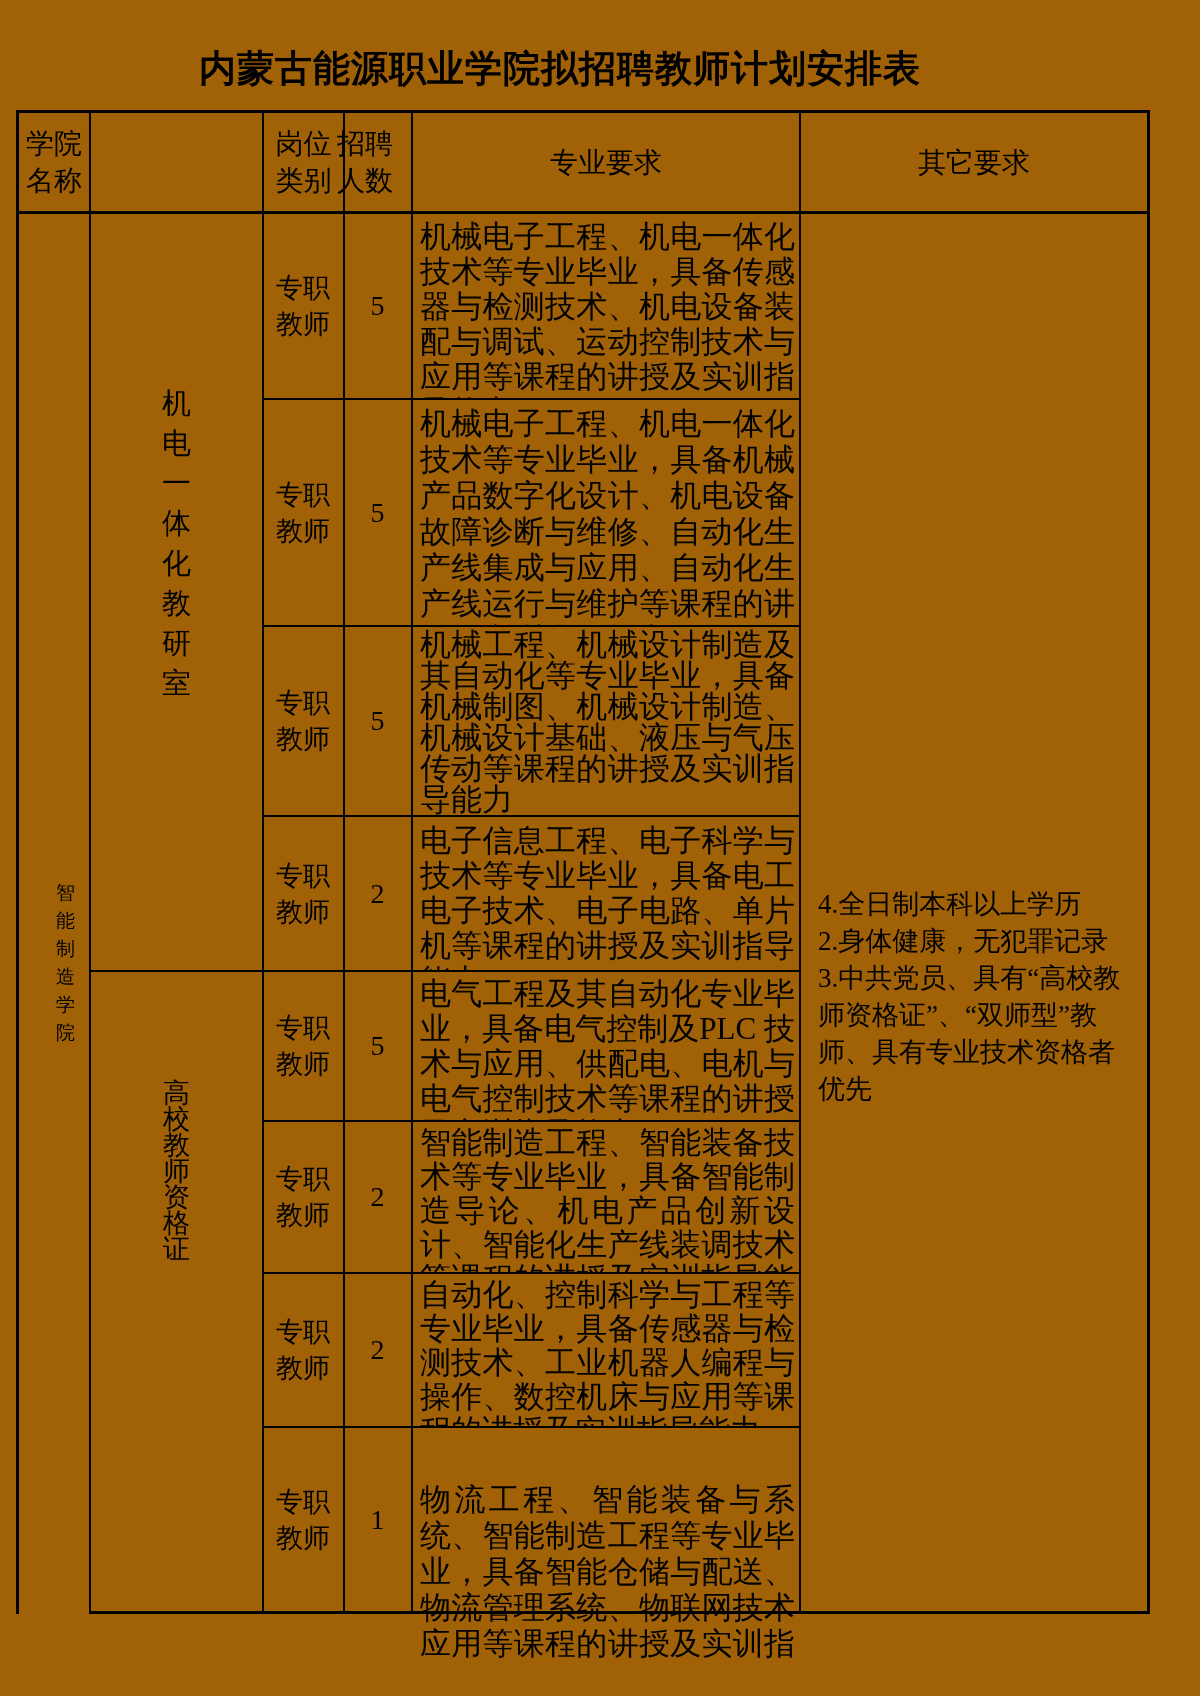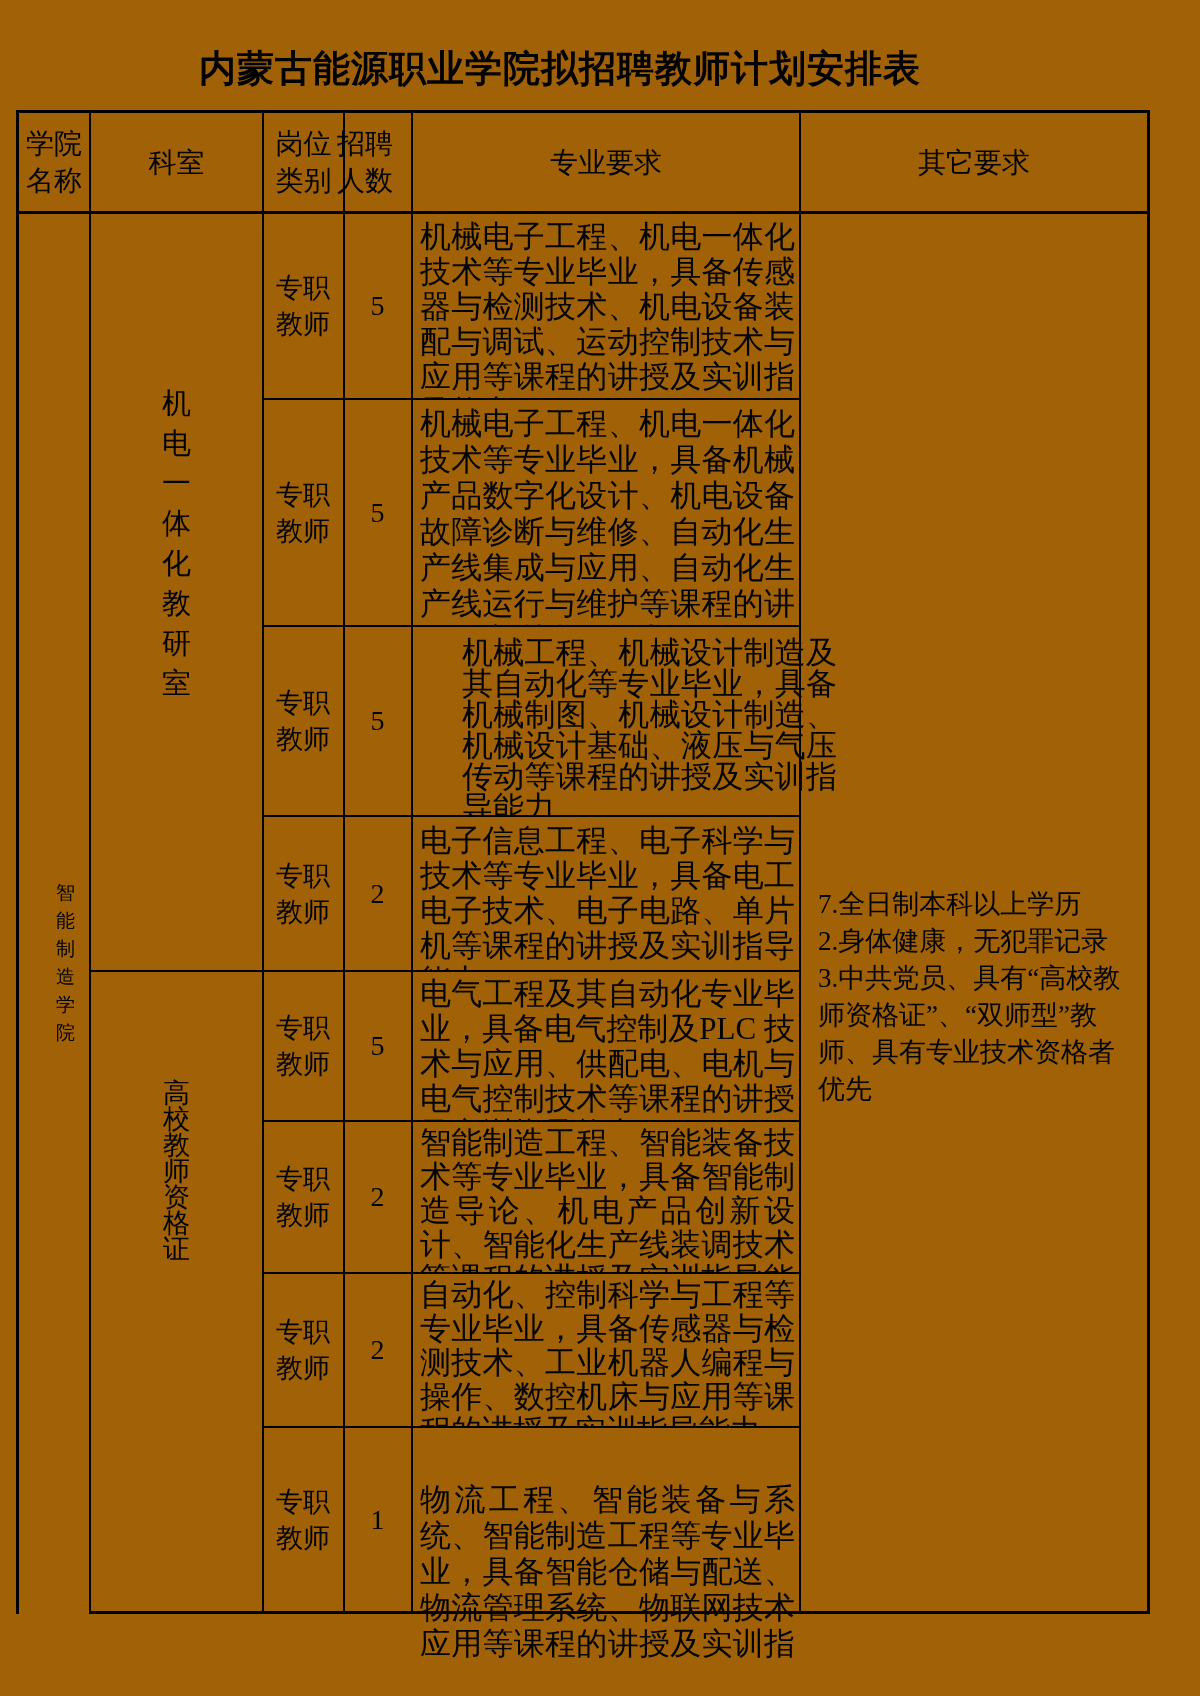--- a/index.html
+++ b/index.html
@@ -45,21 +45,21 @@
   }
   .rcell{
     position:absolute;left:412px;width:387px;
     box-sizing:border-box;padding:6px 4px 0 8px;
     font-size:31px;overflow:hidden;
     word-break:break-all;text-align:justify;
   }
   .lh35{line-height:35px;}
   .lh36{line-height:36px;}
   .lh34{line-height:34px;}
-  .lh31{line-height:31px;padding-top:10px;margin-left:42px;}
+  .lh31{line-height:31px;padding-top:2px;}
   .pt4{padding-top:4px;}
   .pt2{padding-top:2px;}
   
   .other{
     position:absolute;left:818px;top:886px;width:314px;
     font-size:27px;line-height:37px;word-break:break-all;text-align:left;
   }
 </style>
 </head>
 <body>
@@ -91,23 +91,20 @@
     <div class="gl" style="left:89px;top:970px;width:712px;height:2px"></div>
     <div class="gl" style="left:262px;top:1120px;width:539px;height:2px"></div>
     <div class="gl" style="left:262px;top:1272px;width:539px;height:2px"></div>
     <div class="gl" style="left:262px;top:1426px;width:539px;height:2px"></div>
 
     <div class="gl" style="left:89px;top:1611px;width:1061px;height:3px"></div>
   </div>
 
   <div class="hcell" style="left:19px;top:113px;width:70px;height:98px">
     <span class="hwrap">学院名称</span>
-  </div>
-  <div class="hcell" style="left:91px;top:113px;width:171px;height:98px">
-    <span>科室</span>
   </div>
   <div class="hcell" style="left:264px;top:113px;width:79px;height:98px">
     <span class="hwrap">岗位类别</span>
   </div>
   <div class="hcell" style="left:332px;top:113px;width:66px;height:98px">
     <span class="hwrap">招聘人数</span>
   </div>
   <div class="hcell" style="left:413px;top:113px;width:386px;height:98px">
     <span>专业要求</span>
   </div>
@@ -161,18 +158,18 @@
   <div class="ccell" style="top:1274px;height:152px">2</div>
   <div class="rcell lh34 pt4" style="top:1274px;height:152px">自动化、控制科学与工程等专业毕业，具备传感器与检测技术、工业机器人编程与操作、数控机床与应用等课程的讲授及实训指导能力</div>
 
   <div class="pcell" style="top:1428px;height:183px">
     <span class="pwrap">专职教师</span>
   </div>
   <div class="ccell" style="top:1428px;height:183px">1</div>
   <div class="rcell lh36 pt2" style="top:1480px;height:183px">物流工程、智能装备与系统、智能制造工程等专业毕业，具备智能仓储与配送、物流管理系统、物联网技术应用等课程的讲授及实训指导能力</div>
 
   <div class="other">
-    <div>7.全日制本科以上学历</div>
+    <div>4.全日制本科以上学历</div>
     <div>2.身体健康，无犯罪记录</div>
     <div>3.中共党员、具有“高校教师资格证”、“双师型”教师、具有专业技术资格者优先</div>
   </div>
 
 </div>
 
 </body></html>

